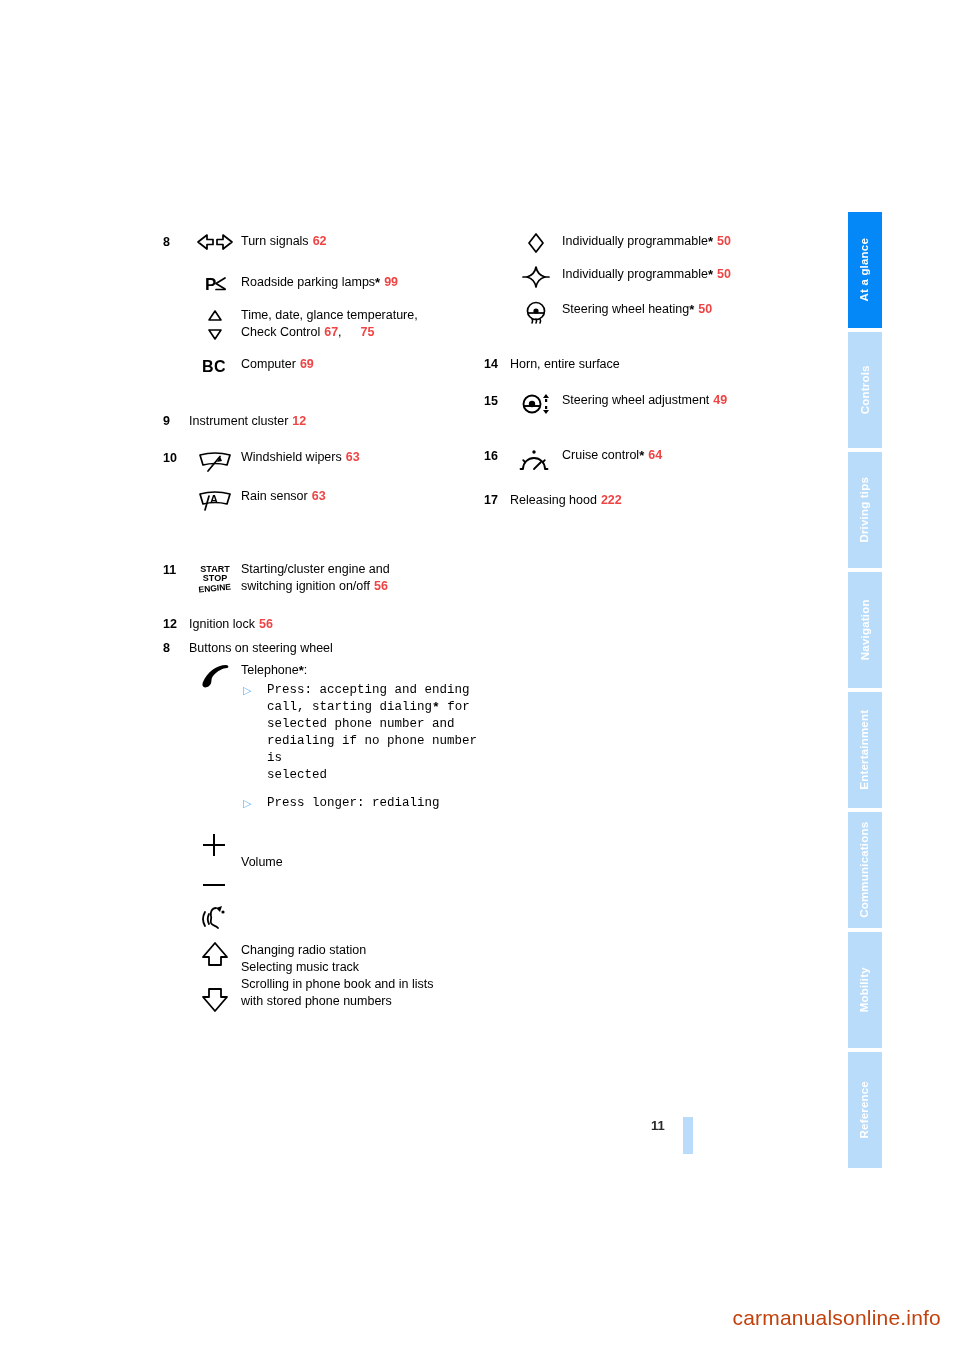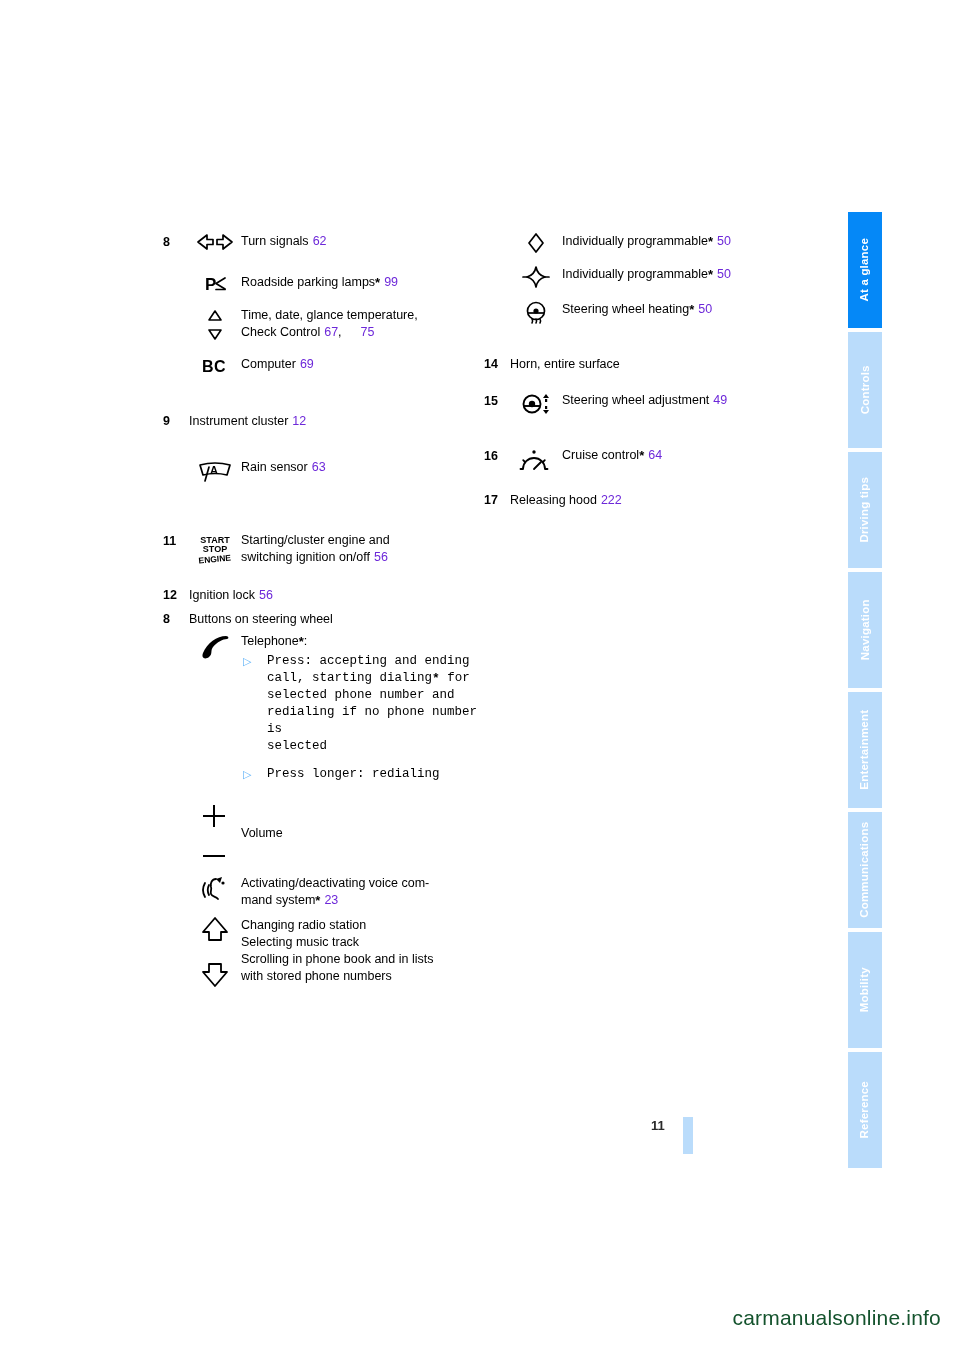--- a/index.html
+++ b/index.html
@@ -90,22 +90,23 @@
     justify-content: center;
     padding-top: 1px;
   }
   .txt {
     flex: 1 1 auto;
     font-size: 12.5px;
     line-height: 17px;
     padding-top: 1px;
   }
   .ref {
-    color: #6d28d9;
+    color: #ef4444;
     margin-left: 4px;
+    font-weight: bold;
   }
   .ref.tight { margin-left: 19px; }
   .star {
     font-weight: bold;
     font-size: 13px;
     vertical-align: -1px;
   }
   .plainrow {
     display: flex;
     align-items: center;
@@ -155,21 +156,21 @@
     height: 37px;
     background: #badcfb;
   }
   .watermark {
     position: absolute;
     left: 0;
     top: 1306px;
     width: 941px;
     text-align: right;
     font-size: 21px;
-    color: #14532d;
+    color: #c2410c;
     letter-spacing: 0.2px;
   }
 
   svg { display: block; }
   .ss { font-family: "Liberation Sans", sans-serif; font-weight: bold; }
 </style>
 </head>
 <body>
 
 <div class="page">
@@ -273,20 +274,33 @@
 
     <div class="plainrow">
       <div class="num">9</div>
       <div>
         <span>Instrument cluster</span><span class="ref">12</span>
       </div>
     </div>
 
     <div class="gap-m"></div>
 
+    <div class="row">
+      <div class="num">10</div>
+      <div class="ico">
+        <svg width="44" height="26" viewBox="0 0 44 26">
+          <path d="M7 6 Q22 2 37 6 L34 16 Q22 13 10 16 Z" fill="none" stroke="#000" stroke-width="1.7" stroke-linejoin="round"></path>
+          <line x1="27" y1="7.5" x2="15" y2="22" stroke="#000" stroke-width="1.7" stroke-linecap="round"></line>
+          <path d="M27 7.5 L24 13 L29 12 Z" fill="#000"></path>
+        </svg>
+      </div>
+      <div class="txt">
+        <span>Windshield wipers</span><span class="ref">63</span>
+      </div>
+    </div>
 
     <div class="gap-s"></div>
 
     <div class="row">
       <div class="num blank">&nbsp;</div>
       <div class="ico">
         <svg width="44" height="26" viewBox="0 0 44 26">
           <path d="M7 6 Q22 2 37 6 L34 16 Q22 13 10 16 Z" fill="none" stroke="#000" stroke-width="1.7" stroke-linejoin="round"></path>
           <text x="17" y="15" class="ss" font-size="11" fill="#000">A</text>
           <line x1="16" y1="8" x2="12" y2="22" stroke="#000" stroke-width="1.7" stroke-linecap="round"></line>
@@ -387,26 +401,20 @@
       <div class="num blank">&nbsp;</div>
       <div class="ico">
         <svg width="44" height="30" viewBox="0 0 44 30">
           <path d="M23 4 C19 4 17 8 18 12 C19 15 17 16 18 19 C19 22 23 21 25 24" fill="none" stroke="#000" stroke-width="1.8" stroke-linecap="round"></path>
           <path d="M23 4 L29 2 L27 8 Z" fill="#000"></path>
           <circle cx="30" cy="8" r="1.6" fill="#000"></circle>
           <path d="M12 8 Q8 15 12 22" fill="none" stroke="#000" stroke-width="1.8" stroke-linecap="round"></path>
           <path d="M16 10 Q13.5 15 16 20" fill="none" stroke="#000" stroke-width="1.8" stroke-linecap="round"></path>
         </svg>
       </div>
-      <div class="txt">
-        <div>Activating/deactivating voice com-</div>
-        <div>
-          <span>mand system</span><span class="star">*</span><span class="ref">23</span>
-        </div>
-      </div>
     </div>
 
     <div style="height:2px"></div>
 
     <div class="row">
       <div class="num blank">&nbsp;</div>
       <div class="ico">
         <svg width="44" height="76" viewBox="0 0 44 76">
           <g>
             <path d="M22 4 L34 18 L28 18 L28 26 L16 26 L16 18 L10 18 Z" fill="none" stroke="#000" stroke-width="1.8" stroke-linejoin="round"></path>

